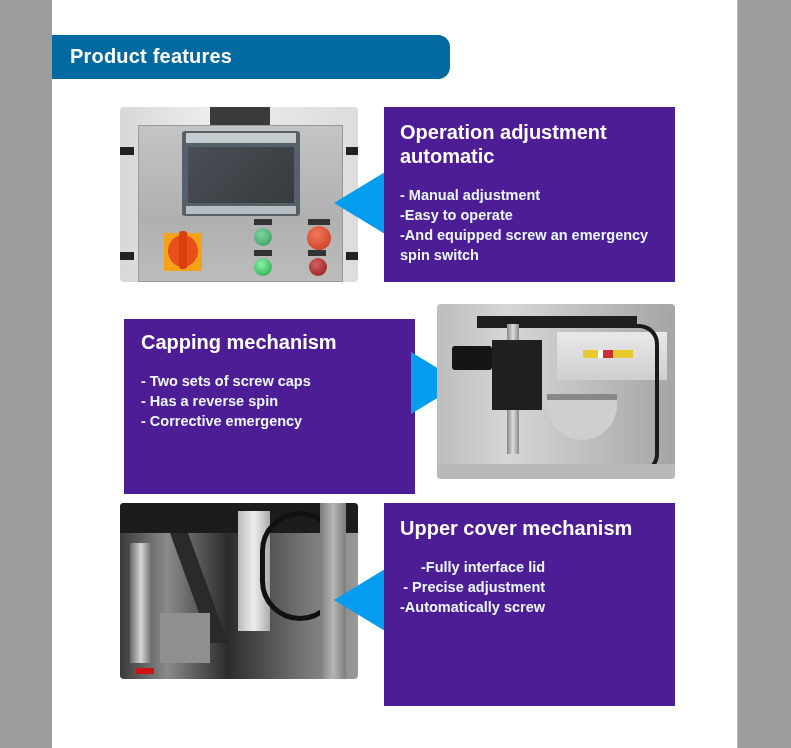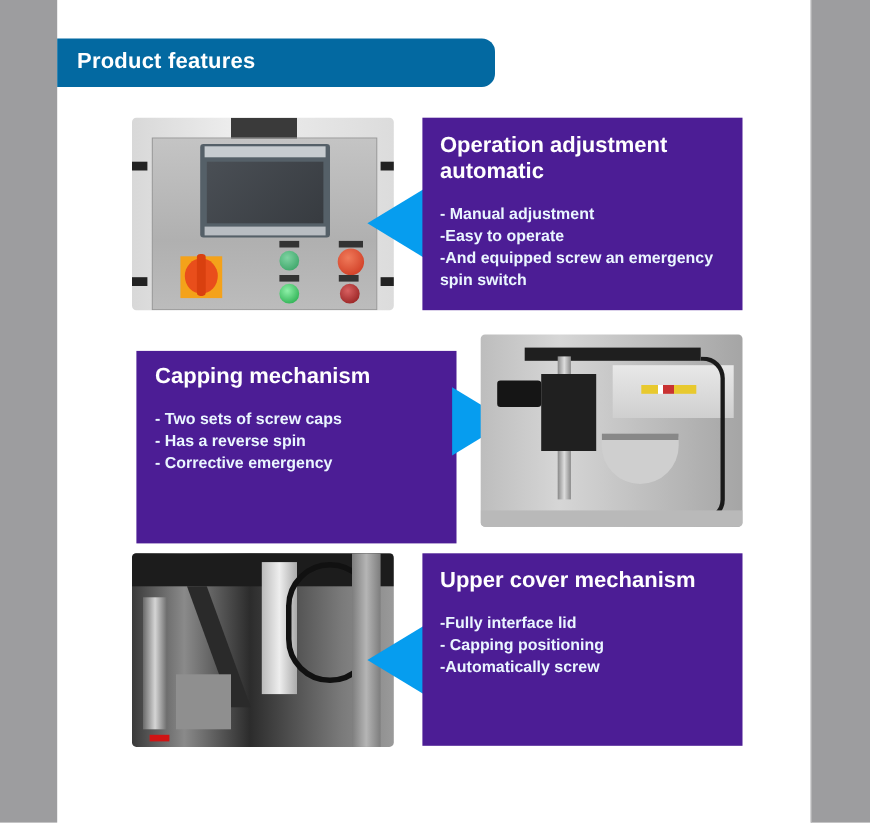--- a/index.html
+++ b/index.html
@@ -145,22 +145,22 @@
   <div class="col"></div>
   <div class="diag"></div>
   <div class="plate"></div>
   <div class="slide"></div>
   <div class="hose"></div>
   <div class="frame"></div>
   <div class="red"></div>
 </div>
 
 <div class="arrow arrow-left" style="left:334px;top:569px;"></div>
-<div class="panel" style="left:384px;top:503px;width:291px;height:175px;">
+<div class="panel" style="left:384px;top:503px;width:291px;height:203px;text-align:right;">
   <div class="ptitle" style="top:13px;">
     <div>Upper cover mechanism</div>
   </div>
   <div class="plines" style="top:54px;">
     <div>-Fully interface lid</div>
-    <div> - Capping positioning</div>
+    <div> - Precise adjustment</div>
     <div>-Automatically screw</div>
   </div>
 </div>
 
 </body></html>

